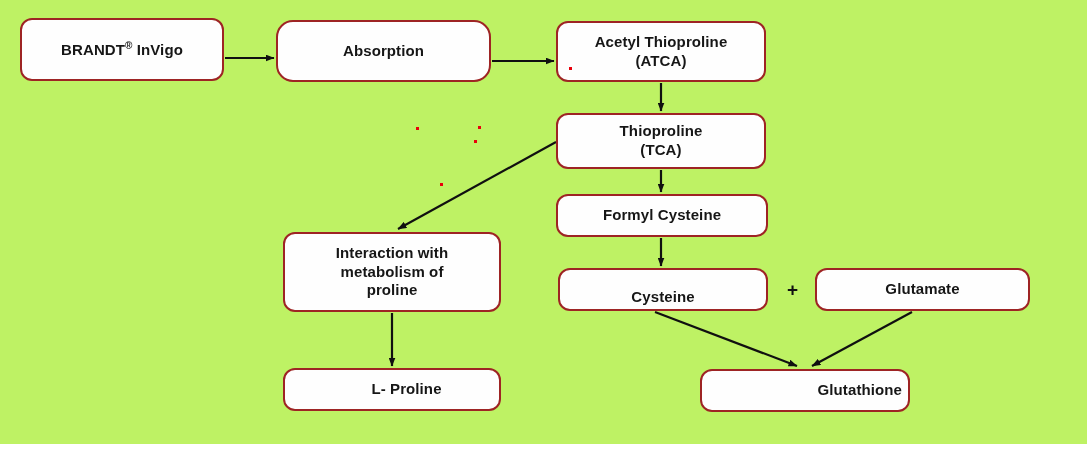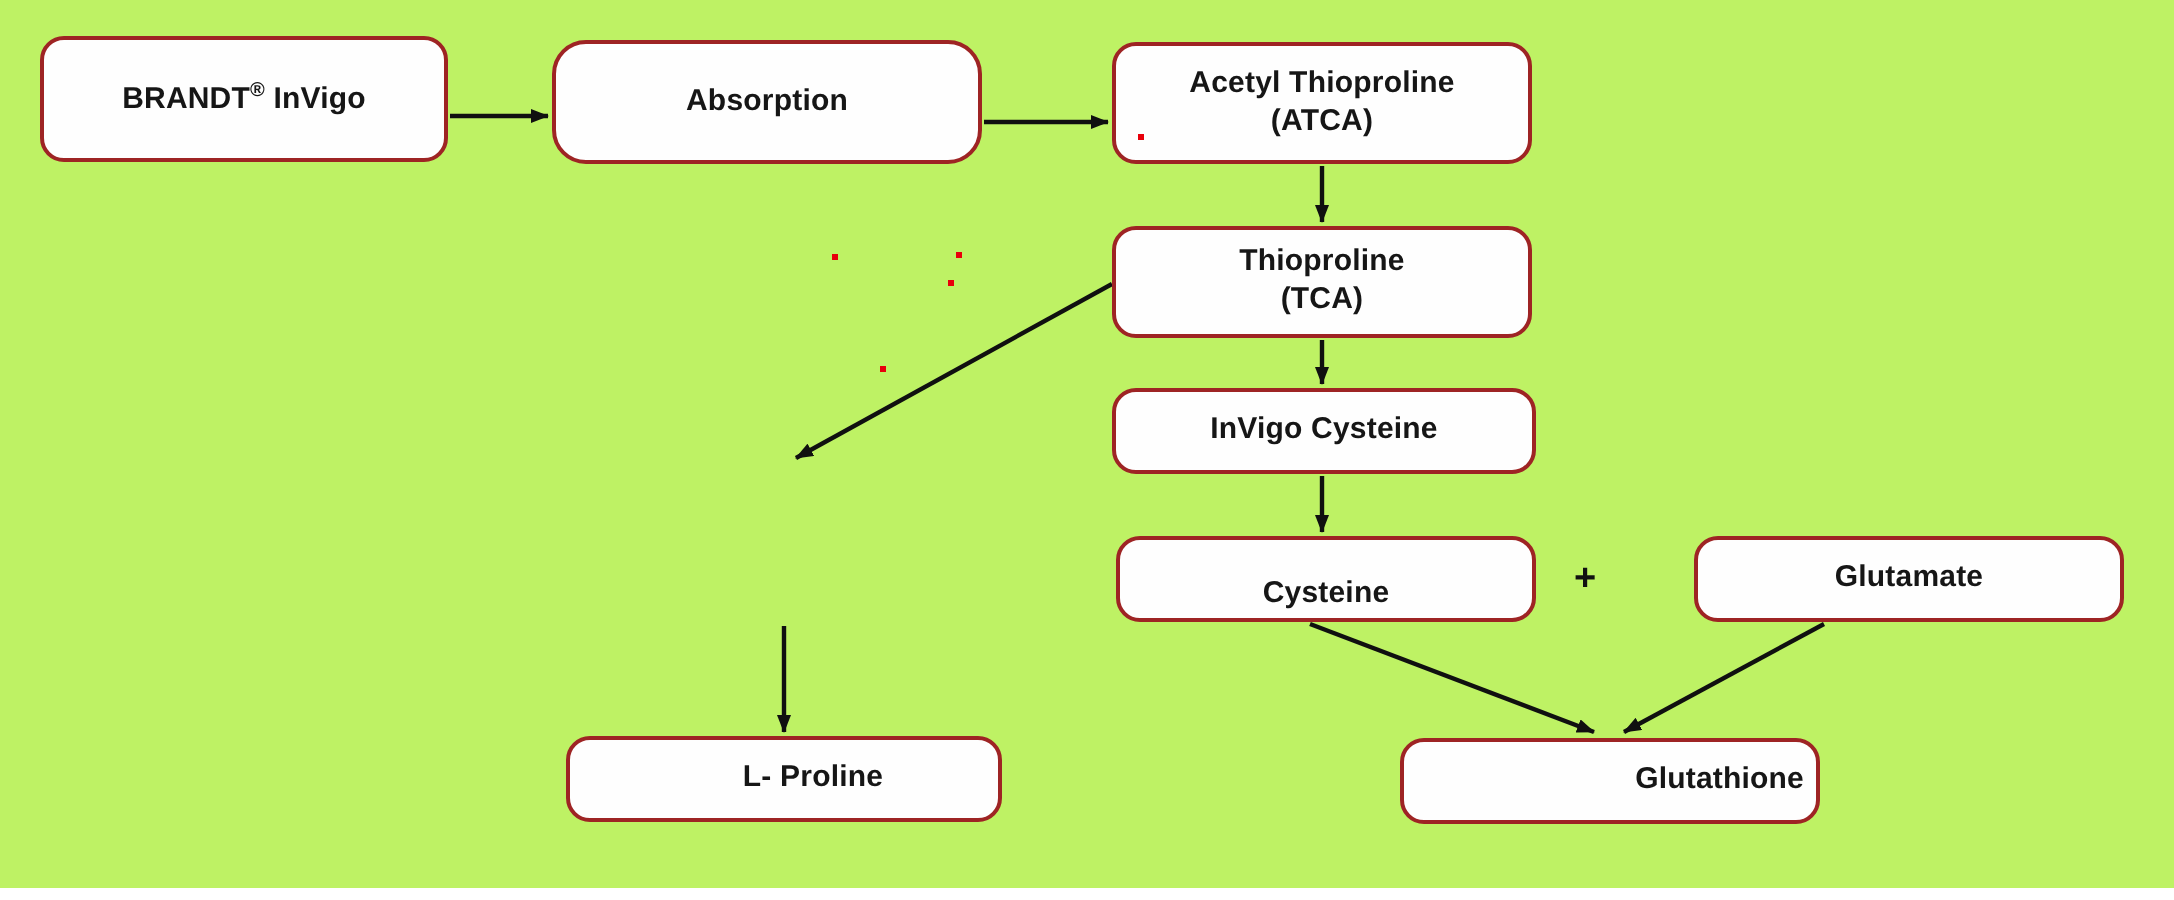--- a/index.html
+++ b/index.html
@@ -109,35 +109,40 @@
     <span class="node-text">Acetyl Thioproline
 (ATCA)</span>
   </div>
 
   <div class="node" style="left:556px; top:113px; width:210px; height:56px;">
     <span class="node-text">Thioproline
 (TCA)</span>
   </div>
 
   <div class="node" style="left:556px; top:194px; width:212px; height:43px;">
-    <span class="node-text">InVigo Cysteine</span>
+    <span class="node-text">Formyl Cysteine</span>
   </div>
 
   <div class="node" style="left:558px; top:268px; width:210px; height:43px;align-items:flex-end;">
     <span class="node-text">Cysteine</span>
   </div>
 
-  <div class="node" style="left:847px; top:268px; width:215px; height:43px;">
+  <div class="node" style="left:815px; top:268px; width:215px; height:43px;">
     <span class="node-text">Glutamate</span>
   </div>
 
   <div class="node" style="left:700px; top:369px; width:210px; height:43px;justify-content:flex-end;">
     <span class="node-text">Glutathione</span>
   </div>
 
+  <div class="node" style="left:283px; top:232px; width:218px; height:80px;">
+    <span class="node-text">Interaction with
+metabolism of
+proline</span>
+  </div>
 
   <div class="node" style="left:283px; top:368px; width:218px; height:43px;padding-left:35px;">
     <span class="node-text">L- Proline</span>
   </div>
 
   <div class="plus-sign" style="left:787px; top:280px;">+</div>
 
   <div class="dot" style="left:569px; top:67px;"></div>
   <div class="dot" style="left:416px; top:127px;"></div>
   <div class="dot" style="left:478px; top:126px;"></div>

